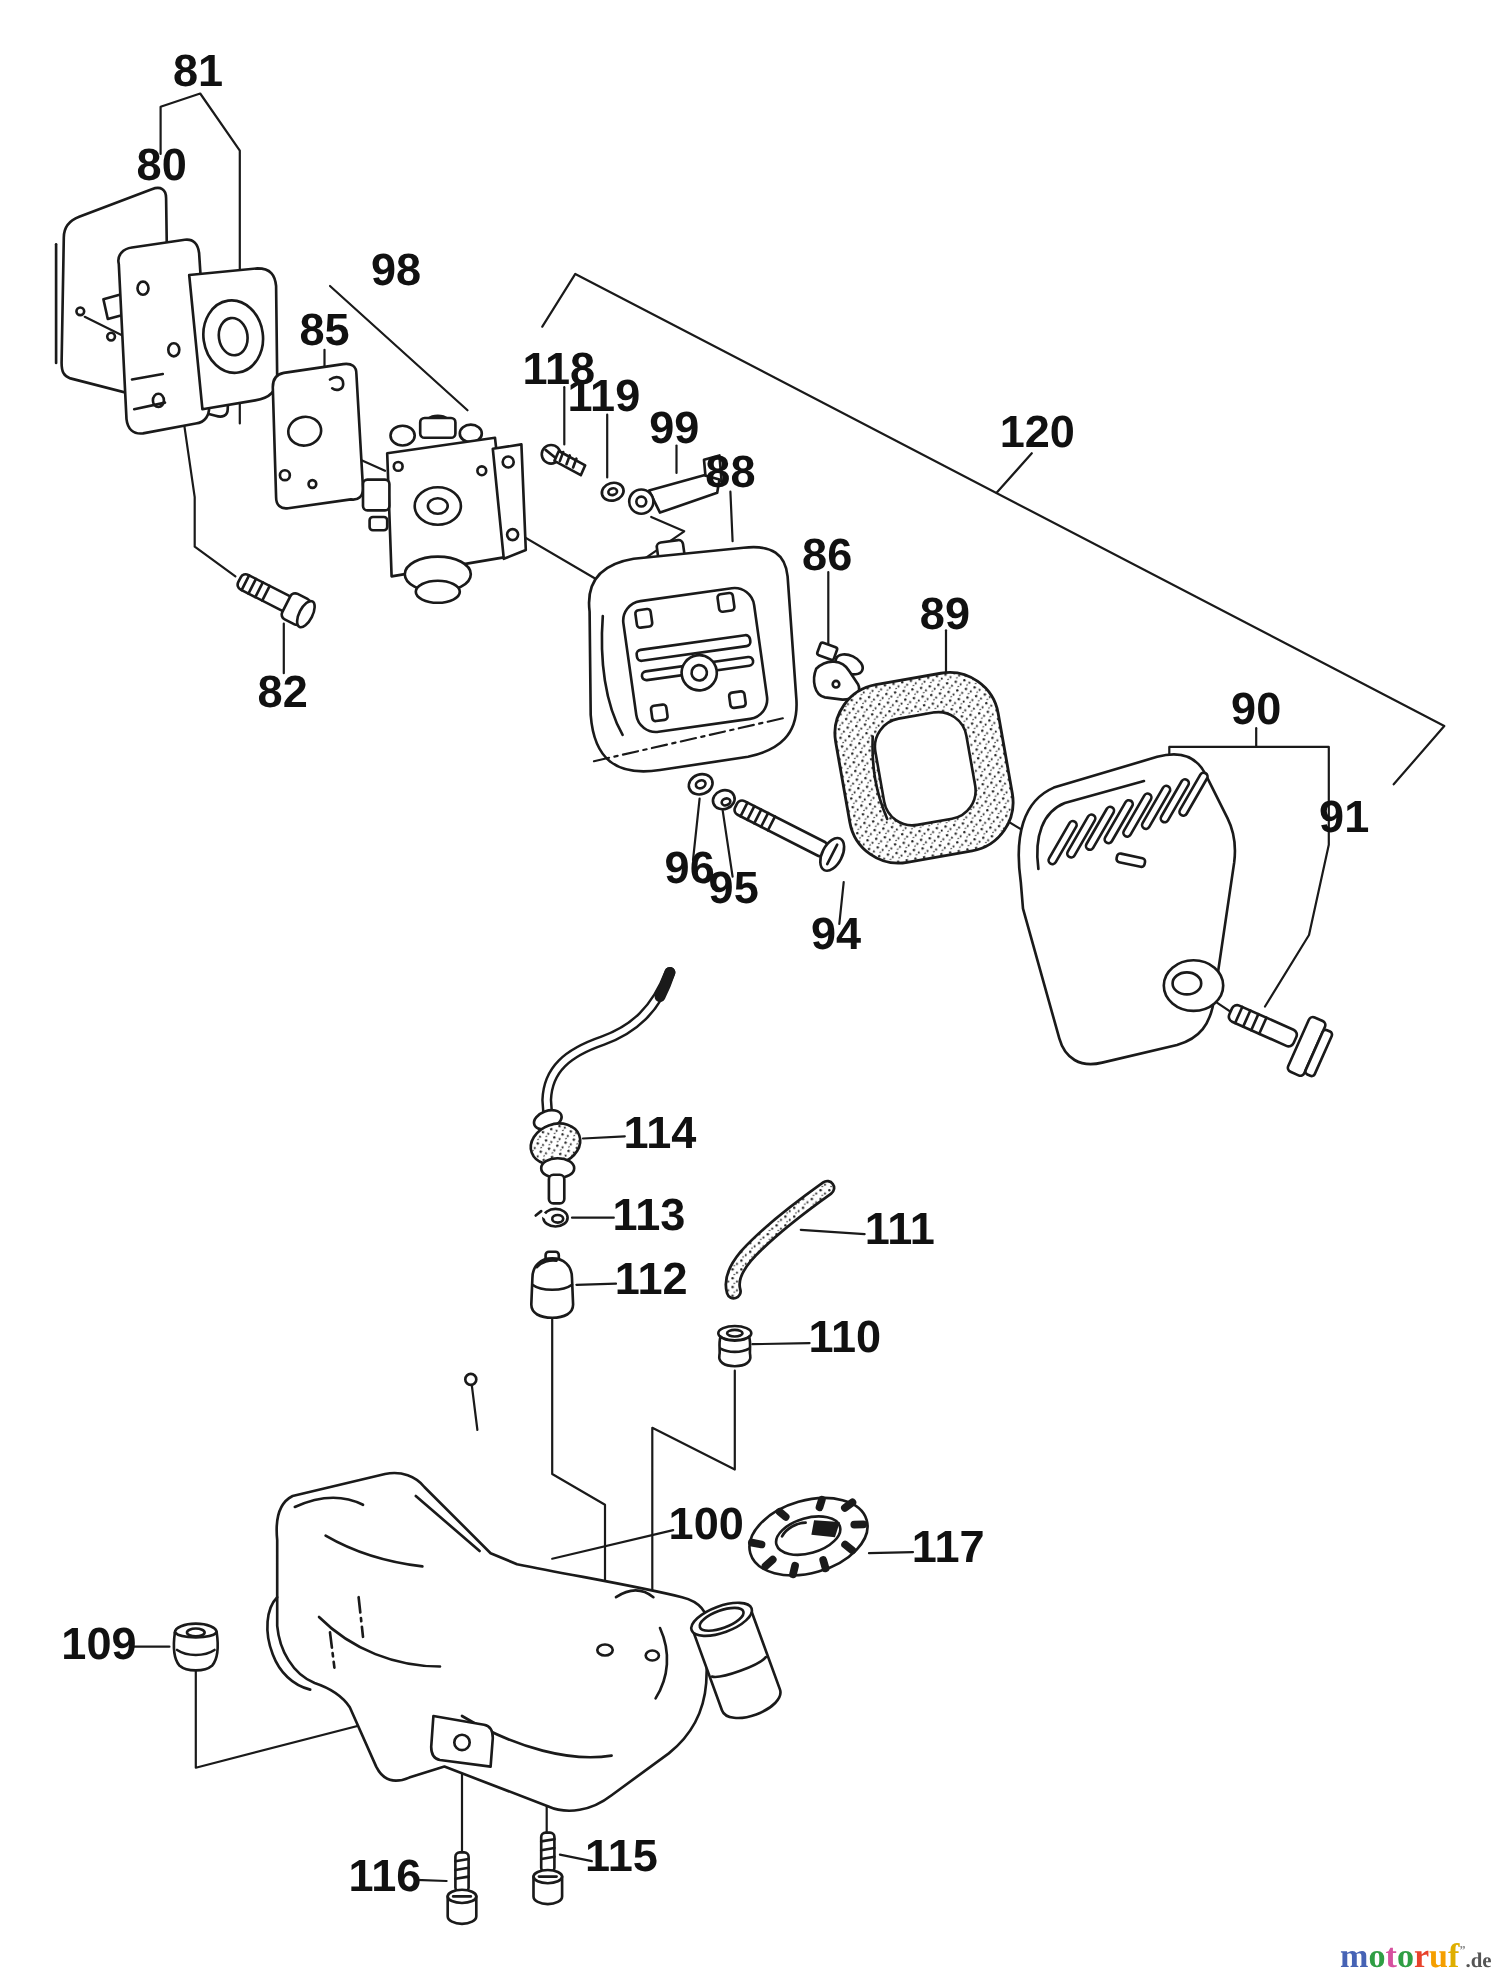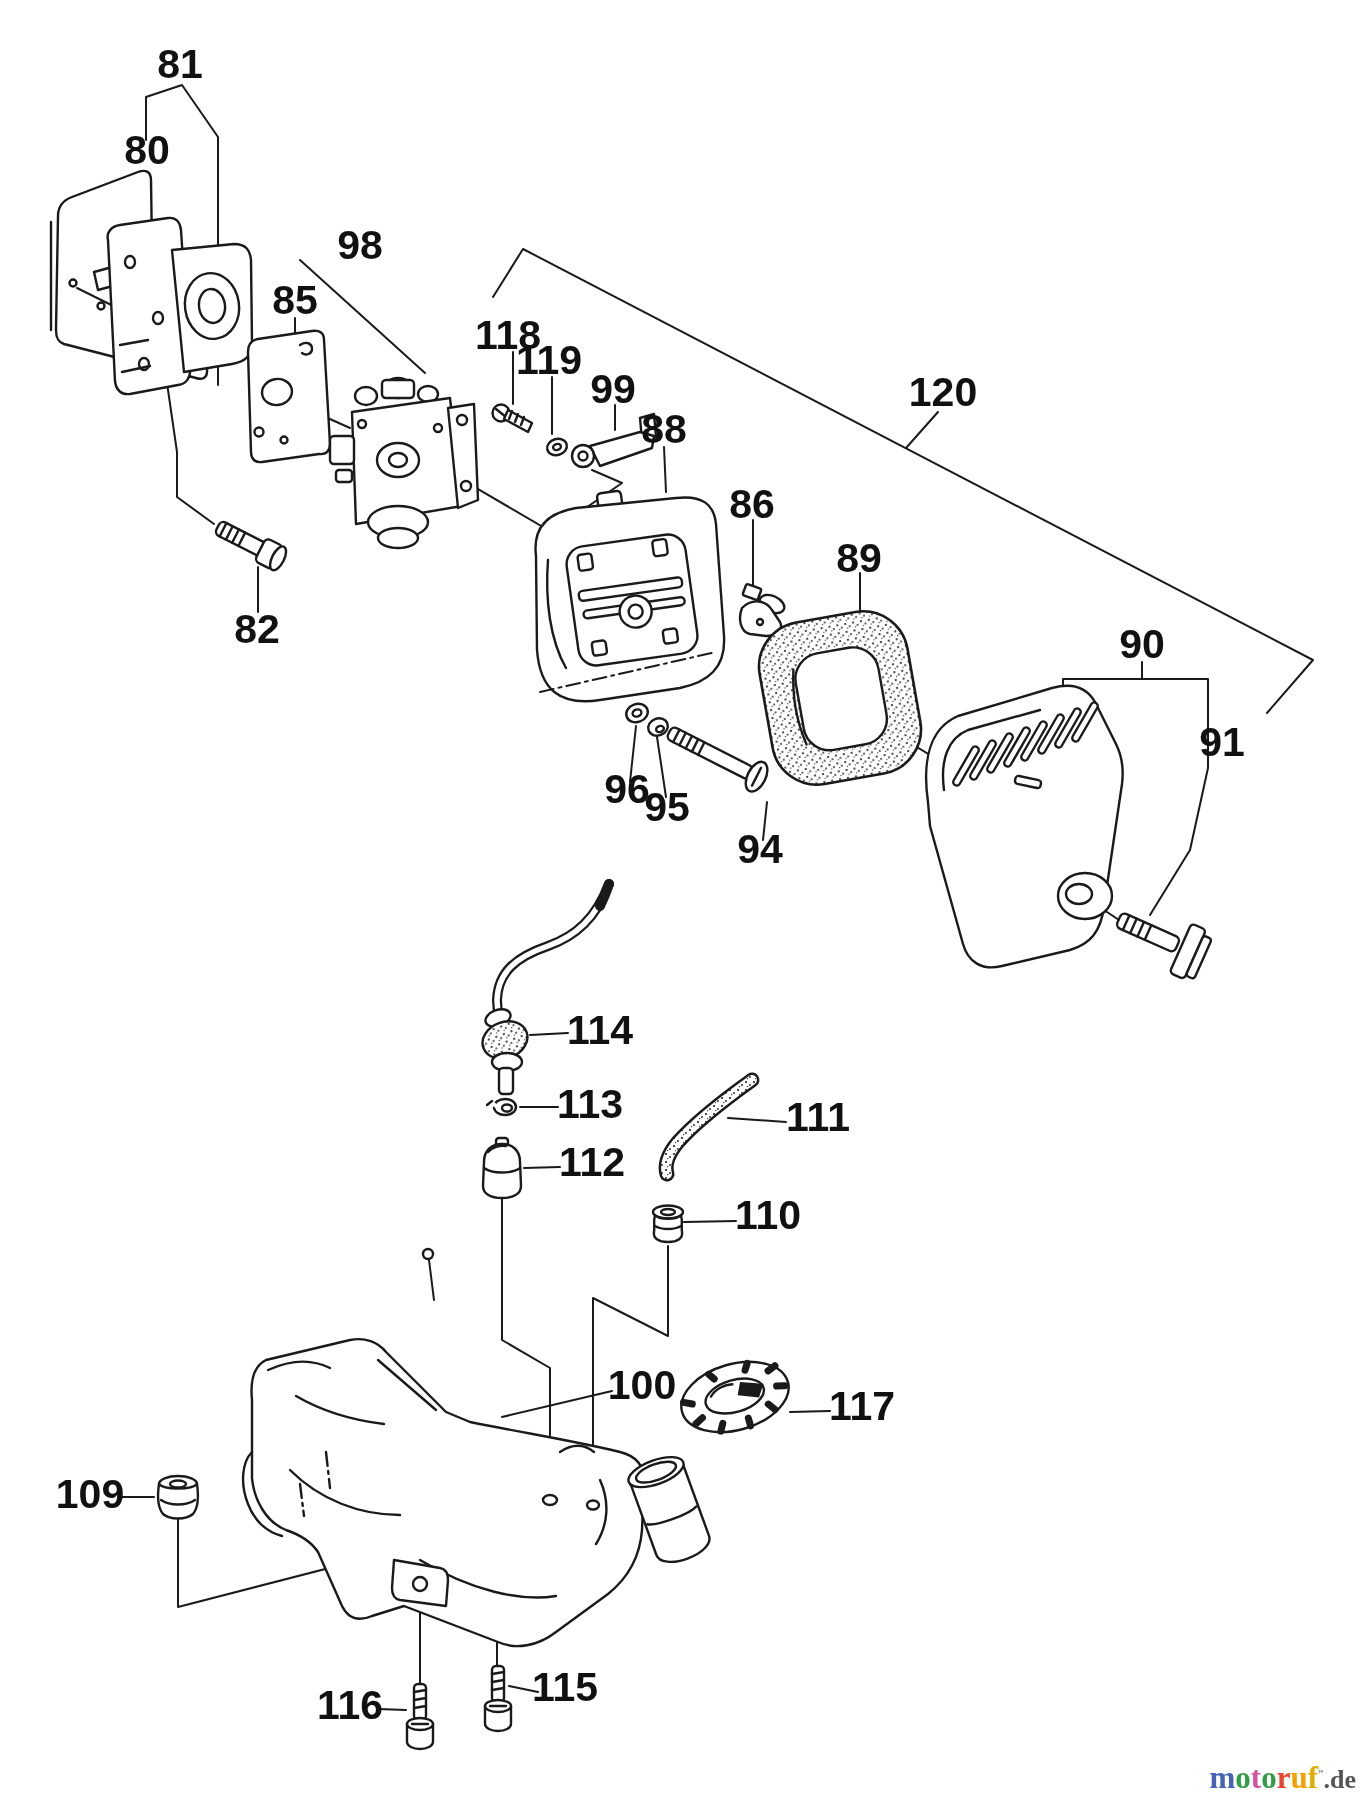--- a/index.html
+++ b/index.html
@@ -8,21 +8,21 @@
   svg{position:absolute;left:0;top:0;}
   .ln{fill:none;stroke:#1a1a1a;stroke-width:2.4;stroke-linecap:round;stroke-linejoin:round;}
   .fw{fill:#ffffff;stroke:#1a1a1a;stroke-width:2.4;stroke-linejoin:round;}
   .ld{fill:none;stroke:#1a1a1a;stroke-width:2;stroke-linecap:round;stroke-linejoin:round;}
   .fb{fill:#1a1a1a;stroke:none;}
   .dd{stroke-dasharray:14 5 3 5;}
   text.pl{font-family:"Liberation Sans",sans-serif;font-weight:bold;font-size:41px;
           fill:#111;text-anchor:middle;}
   #logo{position:absolute;right:8px;bottom:4px;font-family:"Liberation Serif",serif;
         font-weight:bold;font-size:31px;letter-spacing:0px;white-space:nowrap;}
-  #logo .tld{font-size:26px;font-weight:bold;}
+  #logo .tld{font-size:19px;font-weight:bold;}
   #logo .tm{font-size:11px;vertical-align:super;color:#888;}
 </style>
 </head>
 <body>
 
 <div id="stage">
 <svg width="1370" height="1800" viewBox="0 0 1370 1800">
   <defs>
     <pattern id="speck" width="8" height="8" patternUnits="userSpaceOnUse">
       <rect width="8" height="8" fill="#ffffff"></rect>

